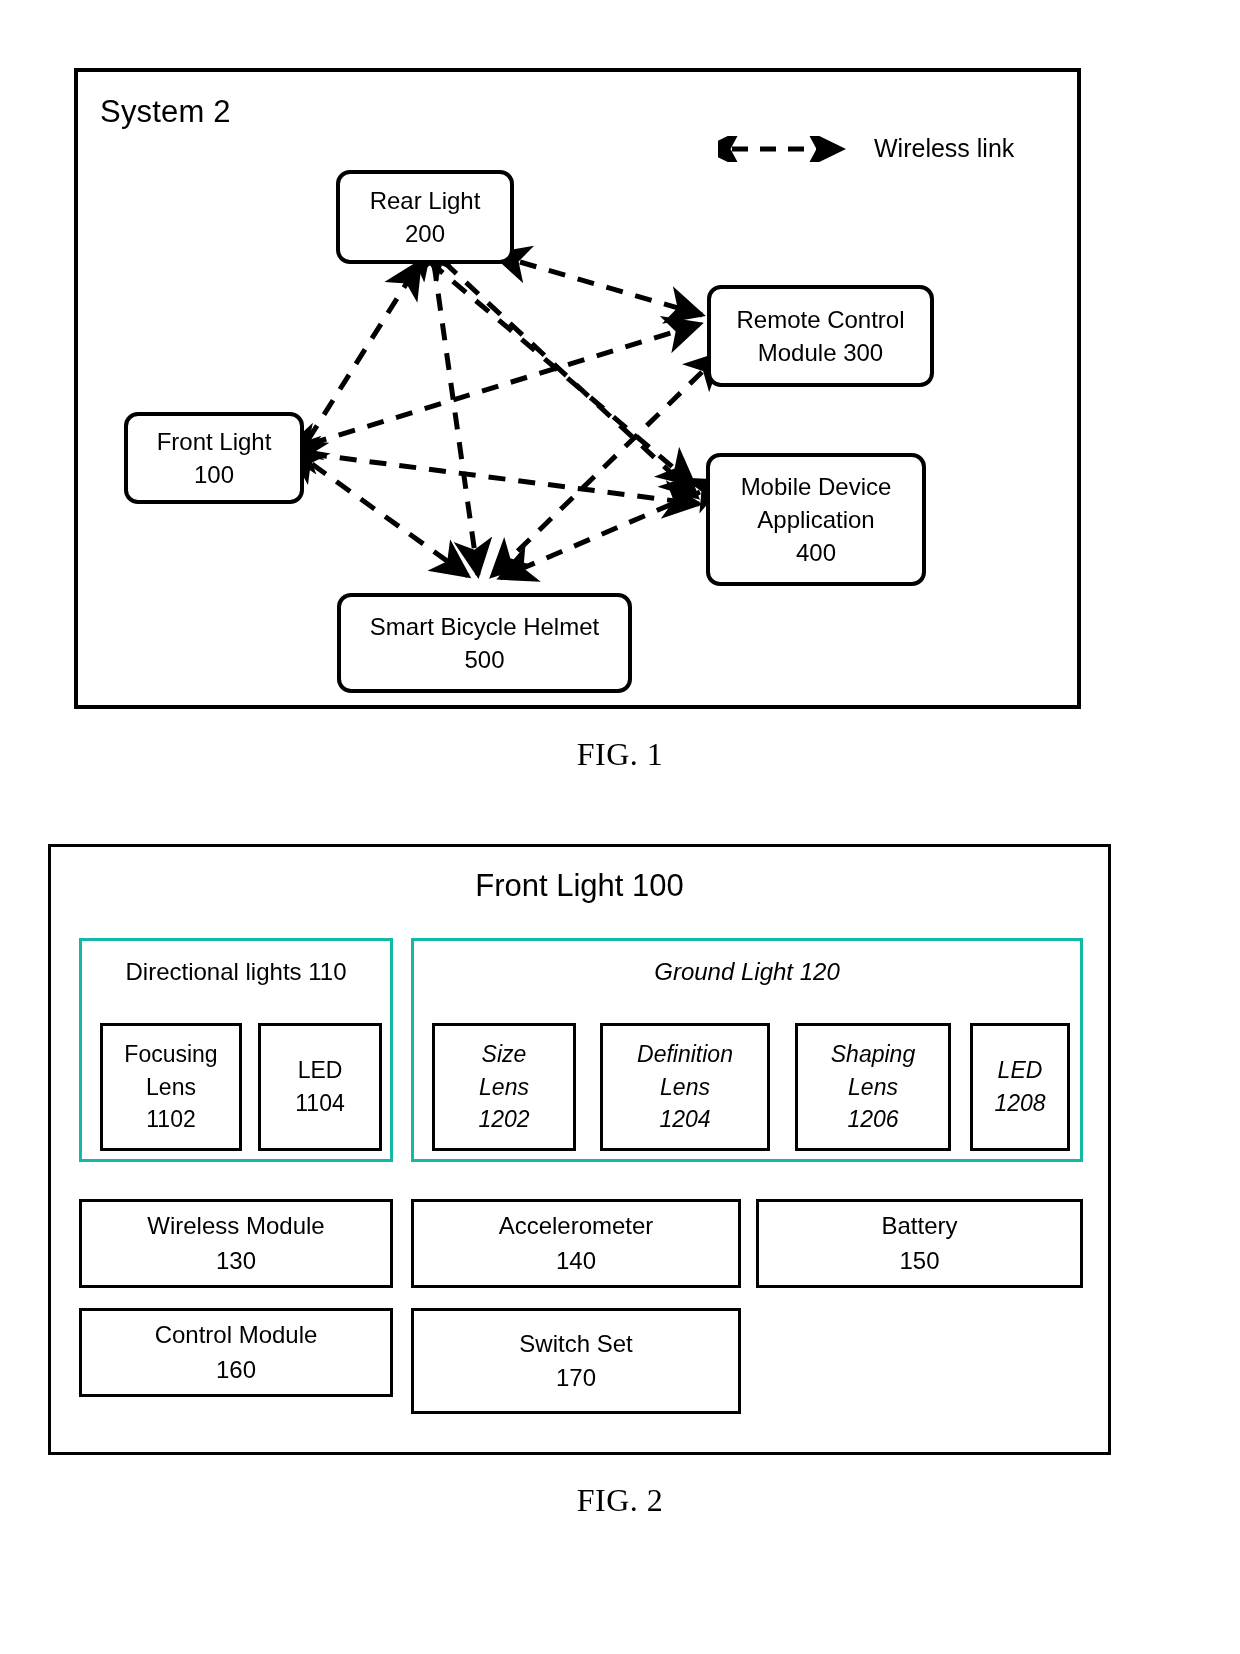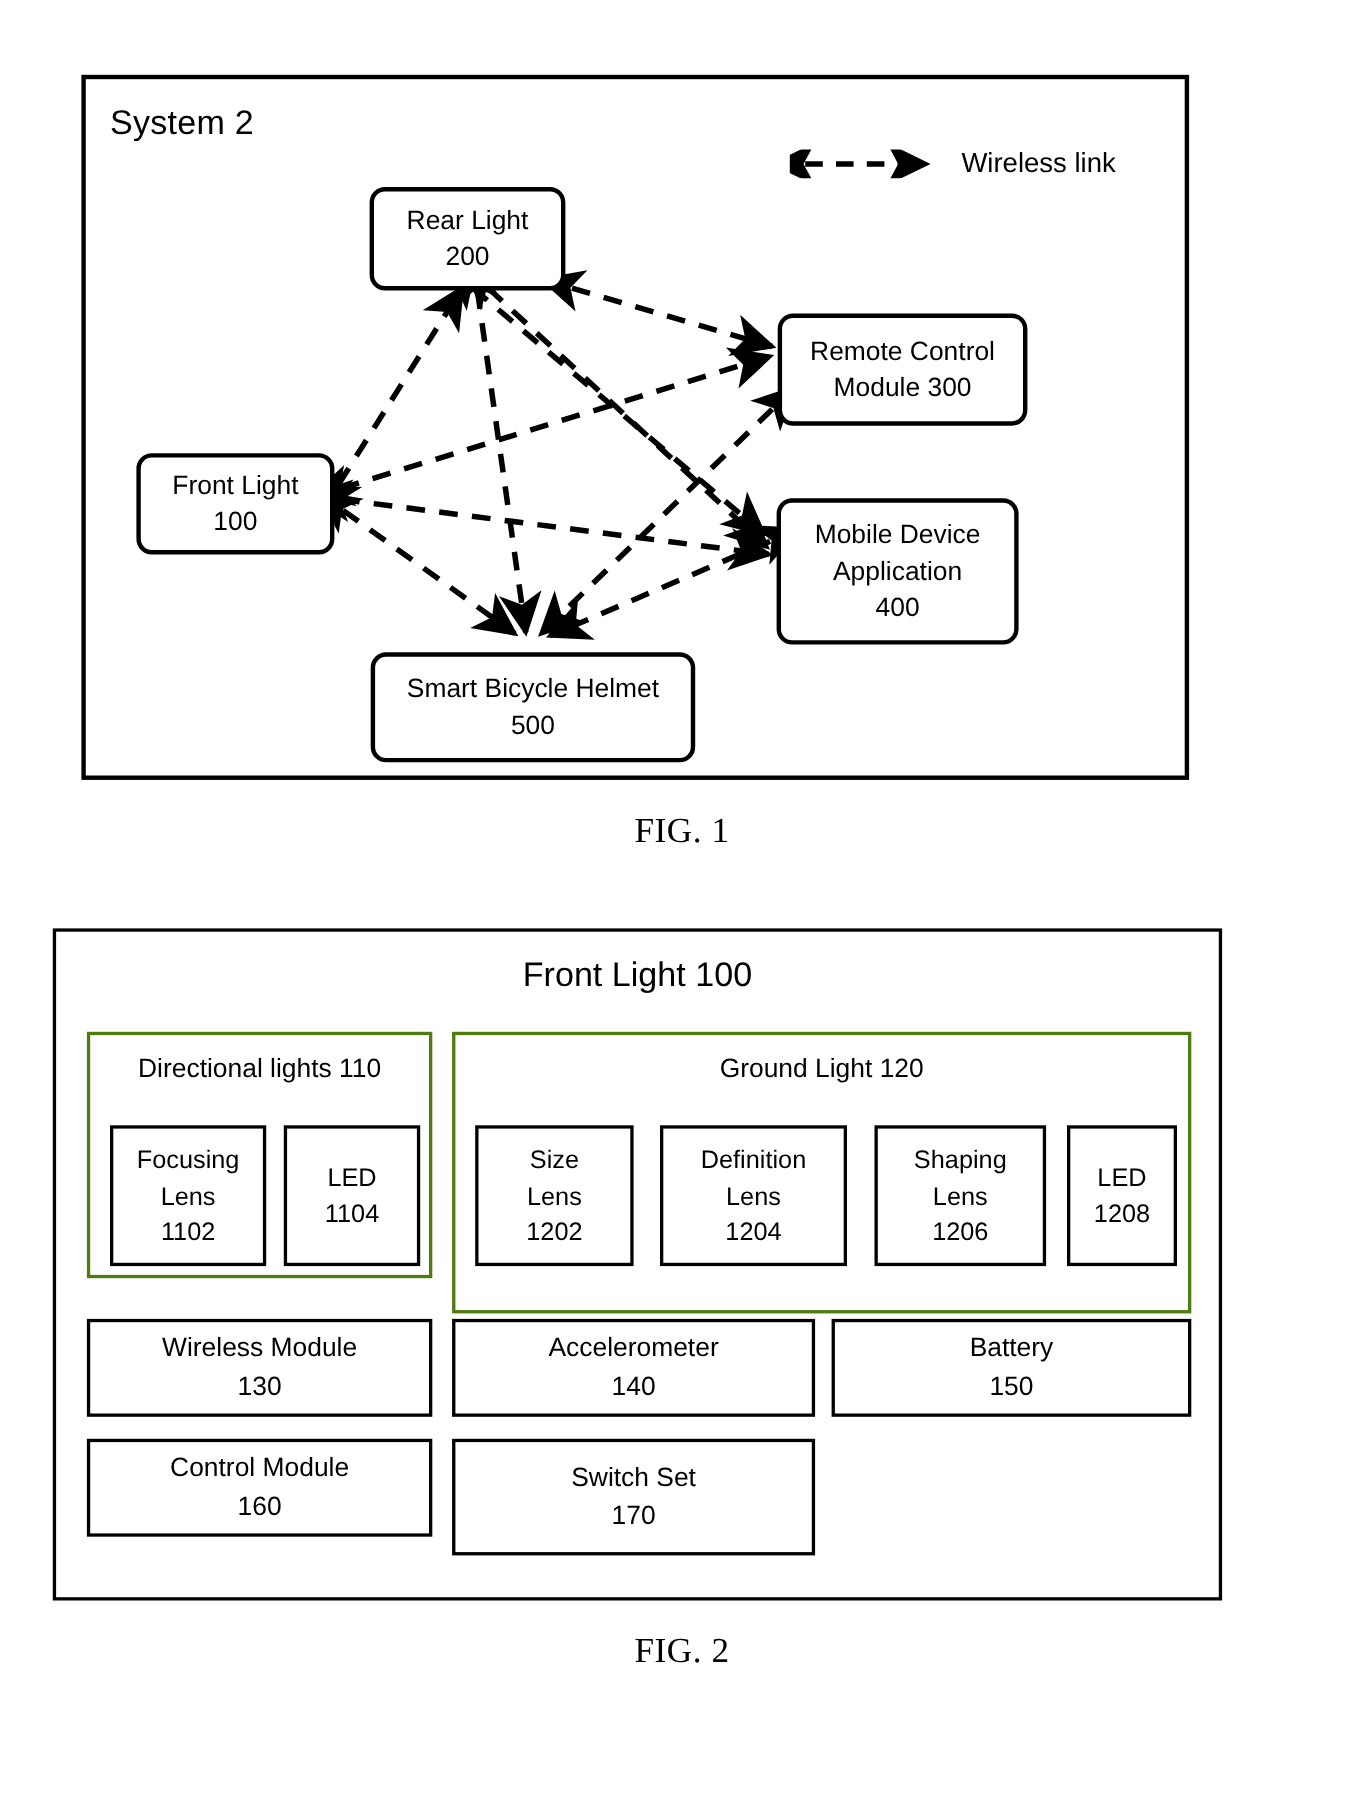--- a/index.html
+++ b/index.html
@@ -108,36 +108,36 @@
     position: absolute;
     left: 0;
     right: 0;
     top: 21px;
     text-align: center;
     font-size: 31px;
   }
 
   .group-box {
     position: absolute;
-    border: 3px solid #4d7c0f;
+    border: 3px solid #14b8a6;
     box-sizing: border-box;
     background: #fff;
   }
   .group-title {
     position: absolute;
     left: 0;
     right: 0;
     top: 17px;
     text-align: center;
     font-size: 24px;
     white-space: nowrap;
   }
 
   .grp-directional { left: 28px;  top: 91px;  width: 314px; height: 224px; }
-  .grp-ground      { left: 360px; top: 91px;  width: 672px; height: 256px; }
+  .grp-ground      { left: 360px; top: 91px;  width: 672px; height: 224px; font-style: italic; }
 
   .leaf {
     position: absolute;
     border: 3px solid #000;
     box-sizing: border-box;
     background: #fff;
     display: flex;
     align-items: center;
     justify-content: center;
     text-align: center;

